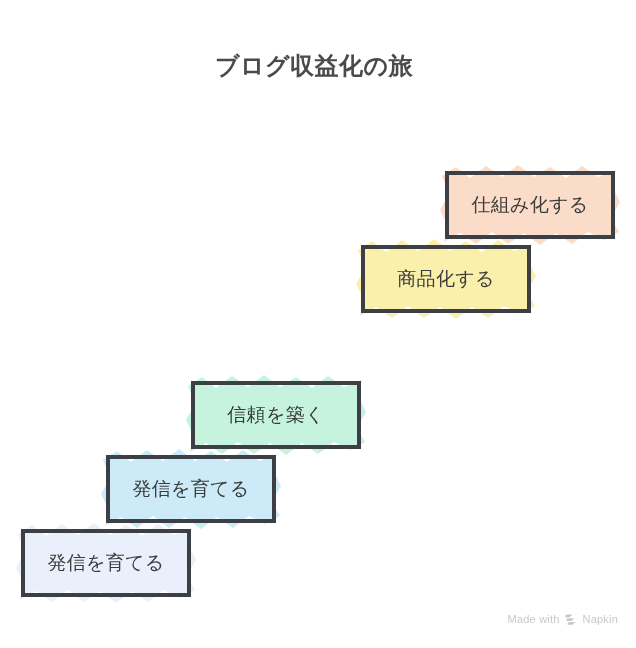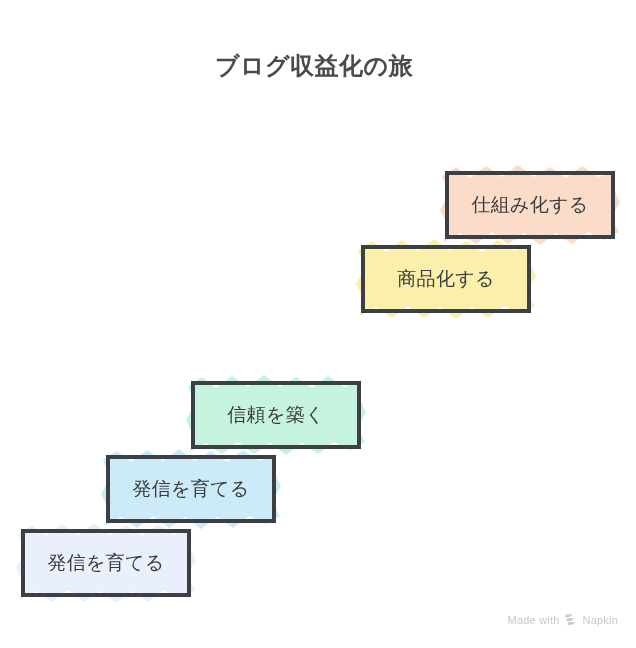--- a/index.html
+++ b/index.html
@@ -84,21 +84,20 @@
     white-space: nowrap;
     letter-spacing: 0.3px;
   }
 
   
   #watermark {
     position: absolute;
     right: 18px;
     bottom: 22px;
     display: flex;
-    align-items: center;
     gap: 5px;
     color: #c8c8c8;
     font-size: 11px;
     letter-spacing: 0.2px;
     user-select: none;
   }
   #watermark .wm-text { color: #c8c8c8; }
   #watermark .wm-logo { display: block; }
 </style>
 </head>

